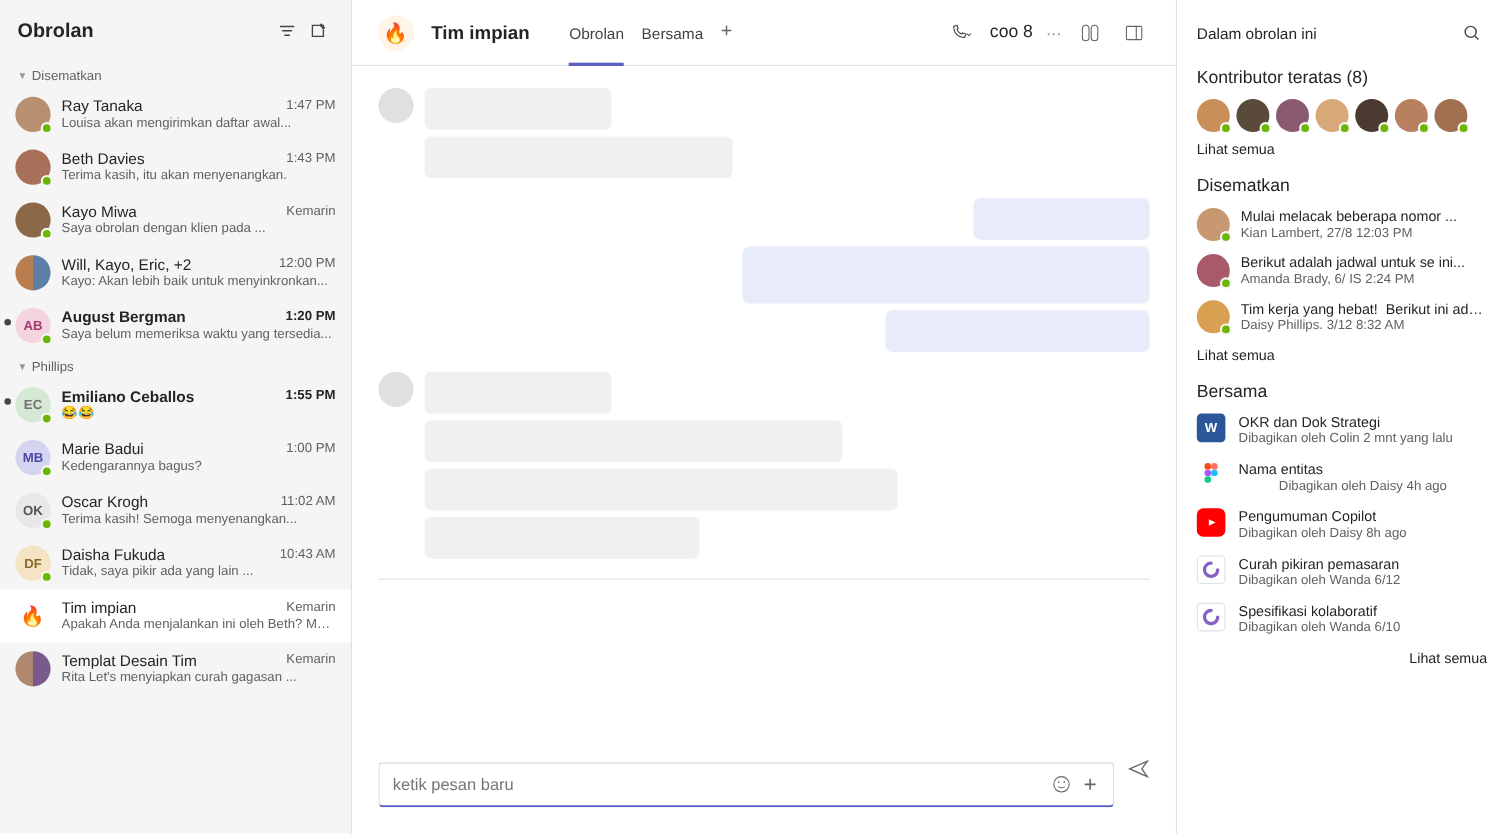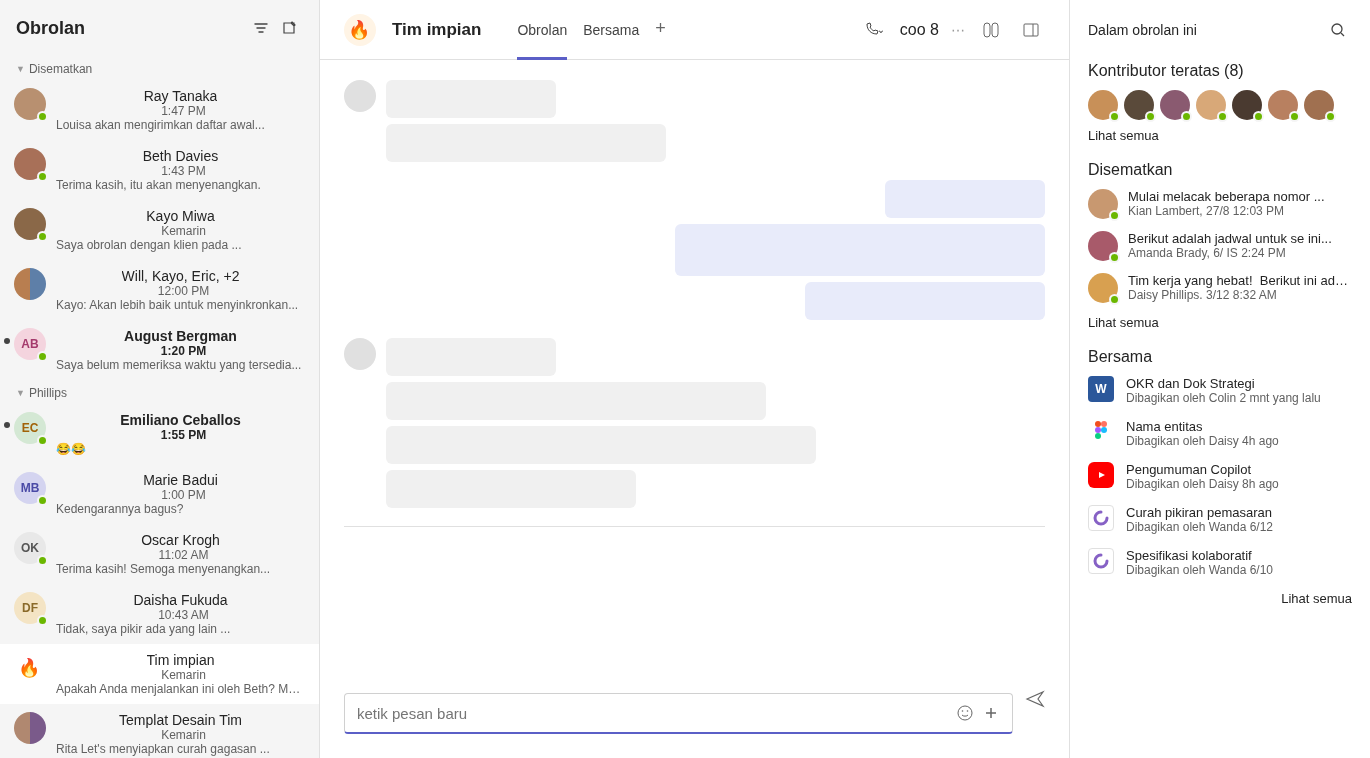--- a/index.html
+++ b/index.html
@@ -10,21 +10,21 @@
 .icon-btn { width: 28px; height: 28px; display: flex; align-items: center; justify-content: center; cursor: pointer; color: #444; }
 .section-label { display: flex; align-items: center; font-size: 12px; color: #616161; padding: 6px 16px 4px; gap: 4px; }
 .section-label .chev { font-size: 9px; color: #999; }
 .chat-item { display: flex; padding: 8px 14px; gap: 10px; cursor: pointer; position: relative; }
 .chat-item.selected { background: #fff; }
 .chat-item .dot { position: absolute; left: 4px; top: 18px; width: 6px; height: 6px; border-radius: 50%; background: #444; }
 .avatar { width: 32px; height: 32px; border-radius: 50%; background: #ccc; flex-shrink: 0; position: relative; display: flex; align-items: center; justify-content: center; font-size: 12px; font-weight: 600; color: #fff; }
 .avatar.initials { background: #d7a0b8; color: #7a2a52; }
 .avatar .presence { position: absolute; bottom: -2px; right: -2px; width: 11px; height: 11px; border-radius: 50%; background: #6bb700; border: 2px solid #f5f5f5; }
 .chat-body { flex: 1; min-width: 0; }
-.chat-top { display: flex; justify-content: space-between; align-items: center; flex-direction: column; }
+.chat-top { display: flex; justify-content: space-between; align-items: flex-start; }
 .chat-name { font-size: 14px; white-space: nowrap; overflow: hidden; text-overflow: ellipsis; }
 .chat-time { font-size: 12px; color: #616161; white-space: nowrap; margin-left: 6px; }
 .chat-preview { font-size: 12px; color: #616161; white-space: nowrap; overflow: hidden; text-overflow: ellipsis; }
 .avatar.fire { background: #fff; font-size: 18px; }
 .avatar.split { background: linear-gradient(90deg, #b87e50 50%, #5e7fa8 50%); }
 .main { flex: 1; display: flex; flex-direction: column; border-right: 1px solid #e0e0e0; }
 .chat-header { display: flex; align-items: center; padding: 10px 24px; border-bottom: 1px solid #e0e0e0; gap: 16px; height: 60px; }
 .chat-header .fire-av { width: 32px; height: 32px; border-radius: 50%; background: #fff4e5; display: flex; align-items: center; justify-content: center; font-size: 18px; }
 .chat-header-title { font-size: 17px; font-weight: 700; }
 .tabs { display: flex; gap: 16px; margin-left: 20px; }
@@ -150,21 +150,21 @@
       </div>
   </div>
 
   <div class="section-label">
       <span class="chev">▼</span>
       <span>Phillips</span>
     </div>
 
   <div class="chat-item">
     <span class="dot"></span>
-    <div class="avatar initials" style="background:#d4e8d4;color:#a16207">EC<span class="presence"></span></div>
+    <div class="avatar initials" style="background:#d4e8d4;color:#737373">EC<span class="presence"></span></div>
     <div class="chat-body">
         <div class="chat-top">
           <span class="chat-name" style="font-weight:700">Emiliano Ceballos</span>
           <span class="chat-time" style="font-weight:600;color:#242424">1:55 PM</span>
         </div>
         <div class="chat-preview">😂😂</div>
       </div>
   </div>
   <div class="chat-item">
     <div class="avatar initials" style="background:#d4d4f0;color:#4a4aa6">MB<span class="presence"></span></div>
@@ -385,21 +385,21 @@
         <svg width="18" height="24" viewBox="0 0 18 24">
           <circle cx="6" cy="4" r="3" fill="#f24e1e"></circle>
           <circle cx="12" cy="4" r="3" fill="#ff7262"></circle>
           <circle cx="6" cy="10" r="3" fill="#a259ff"></circle>
           <circle cx="12" cy="10" r="3" fill="#1abcfe"></circle>
           <circle cx="6" cy="16" r="3" fill="#0acf83"></circle>
         </svg>
       </div>
     <div class="shared-body">
         <div>Nama entitas</div>
-        <div class="shared-meta" style="text-align:left">Dibagikan oleh Daisy 4h ago</div>
+        <div class="shared-meta" style="text-align:center">Dibagikan oleh Daisy 4h ago</div>
       </div>
   </div>
   <div class="shared-item">
     <div class="file-ic yt">
         <svg width="12" height="12" viewBox="0 0 12 12">
           <path d="M4 3l6 3-6 3z" fill="#fff"></path>
         </svg>
       </div>
     <div class="shared-body">
         <div>Pengumuman Copilot</div>

